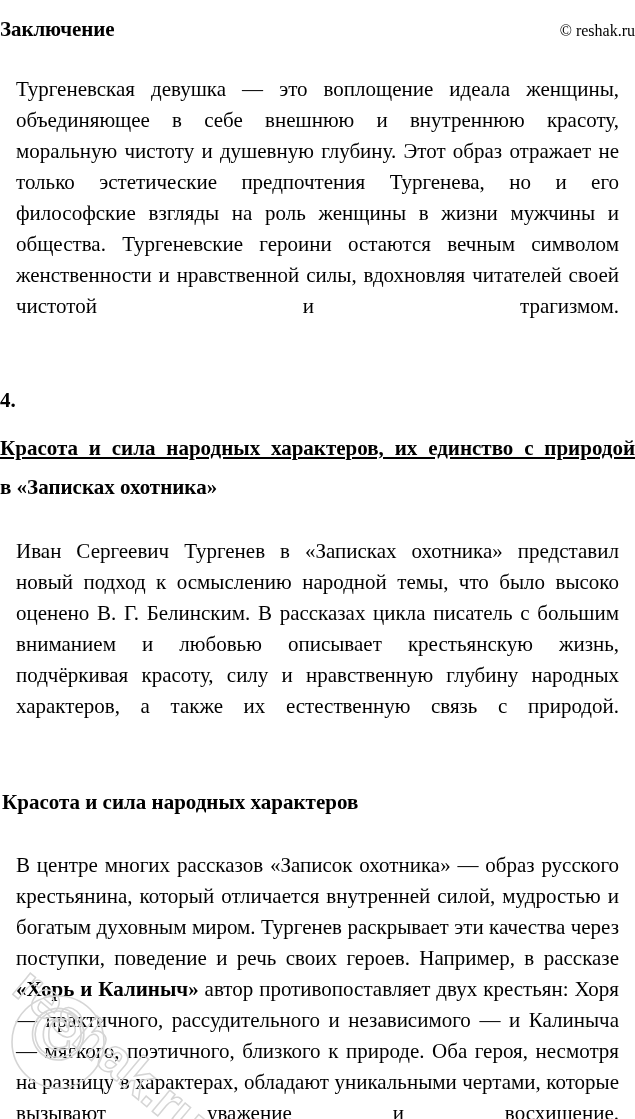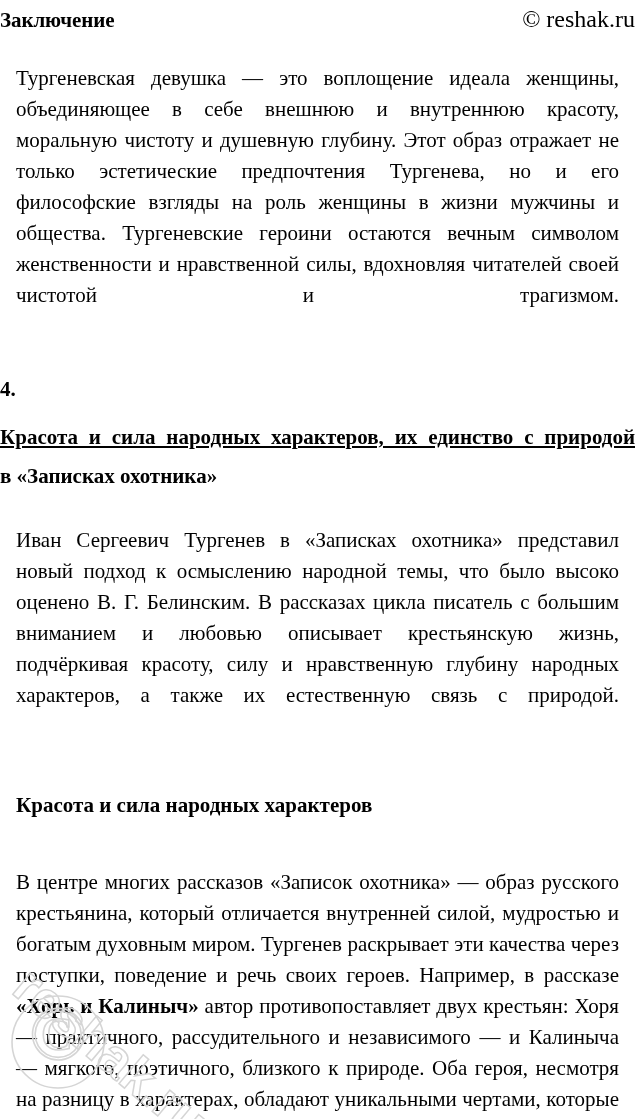--- a/index.html
+++ b/index.html
@@ -35,30 +35,30 @@
   }
   .watermark svg { display: block; }
 
   
   .header-row {
     display: flex;
     align-items: baseline;
     justify-content: space-between;
     font-size: 21px;
     line-height: 24px;
-    padding-top: 7px;
+    padding-top: 17px;
   }
   .doc-title {
     font-weight: bold;
     font-size: 21px;
     letter-spacing: -0.1px;
   }
   .site-credit {
     font-weight: normal;
-    font-size: 24px;
+    font-size: 16px;
     white-space: nowrap;
   }
 
   
   p.body-text {
     margin: 16px;
     font-size: 21px;
     line-height: 31px;
     text-align: justify;
     text-justify: inter-word;
@@ -94,21 +94,21 @@
     text-align-last: justify;
     white-space: nowrap;
     text-decoration: underline;
   }
   h2.section-heading .line-b {
     display: block;
     text-align: left;
   }
 
   h3.sub-heading {
-    margin: 16px;
+    margin: 2px;
     font-size: 21px;
     line-height: 34px;
     font-weight: bold;
     text-align: left;
   }
 
   b.inline-strong { font-weight: bold; }
 
   
   p.body-text::after {

